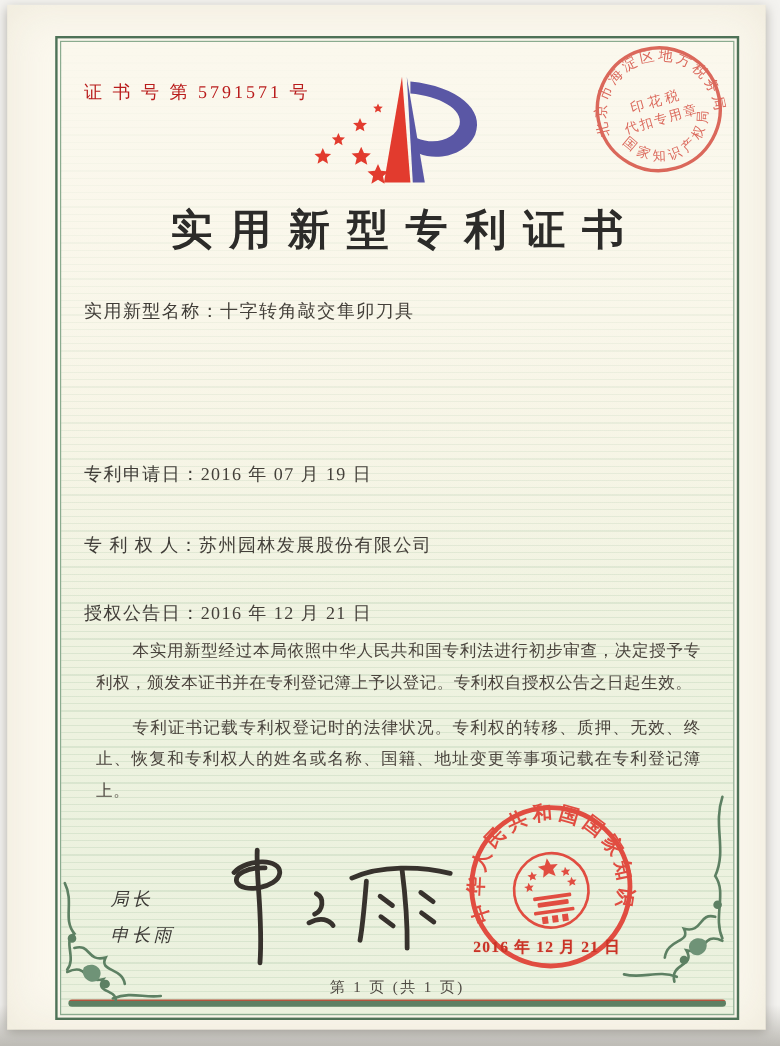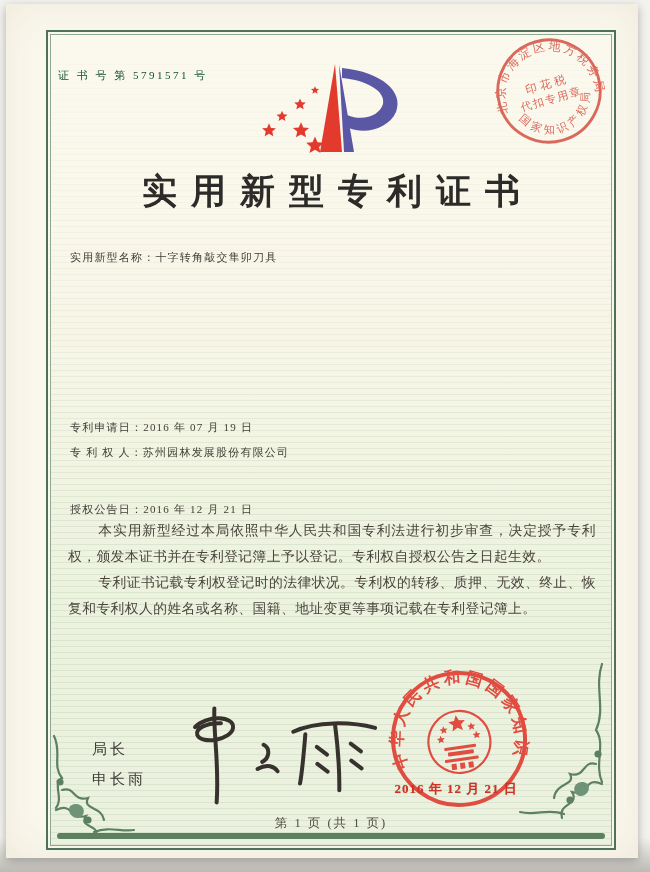--- a/index.html
+++ b/index.html
@@ -25,46 +25,46 @@
       linear-gradient(180deg,rgba(251,248,237,.95) 0%,rgba(251,248,237,.35) 38%,rgba(251,248,237,0) 60%),
       repeating-linear-gradient(0deg,rgba(150,185,150,.22) 0 1px,rgba(0,0,0,0) 1px 6px),
       linear-gradient(180deg,#fbf8ed 0%,#f6f4e4 35%,#edf2df 70%,#ebf1de 100%);
   }
   .bottom-band{
     position:absolute;left:6px;right:6px;bottom:6px;height:6px;
     background:linear-gradient(180deg,#b5543e 0 1px,#5d8063 1px 100%);
     border-radius:3px;
   }
   .cert-no{
-    position:absolute;left:52px;top:64px;
-    font-size:11px;letter-spacing:2.5px;color:#14532d;
+    position:absolute;left:64px;top:64px;
+    font-size:15px;letter-spacing:2.5px;color:#b91c1c;
   }
   .logo{position:absolute;left:252px;top:54px;width:156px;height:102px;}
   .tax-stamp{
     position:absolute;left:488px;top:32px;width:110px;height:110px;
     transform:rotate(-16deg);opacity:.82;
   }
   .title{
     position:absolute;left:0;top:164px;width:650px;
     text-align:center;font-size:35px;font-weight:700;color:#2c2b29;
     letter-spacing:14px;padding-left:14px;box-sizing:border-box;
   }
   .field{
     position:absolute;left:64px;width:520px;
-    font-size:11px;color:#3f3c37;letter-spacing:1.2px;white-space:nowrap;
+    font-size:15px;color:#3f3c37;letter-spacing:1.2px;white-space:nowrap;
   }
   .field .lab{color:#3f3c37;}
   .field .val{color:#44403a;}
   .paras{
     position:absolute;left:62px;top:514px;width:528px;
     font-size:13.8px;line-height:1.88;color:#4a443d;
     text-align:justify;letter-spacing:.4px;
   }
-  .paras p{margin:0;text-indent:2.2em;}
-  .sig-label{position:absolute;left:86px;font-size:15px;letter-spacing:3px;color:#3c3a36;}
+  .paras p{margin:12px;text-indent:2.2em;}
+  .sig-label{position:absolute;left:86px;font-size:15px;letter-spacing:3px;color:#3c3a36;font-style:italic;}
   .signature{position:absolute;left:172px;top:696px;width:215px;height:108px;transform:rotate(-2deg);}
   .office-seal{
     position:absolute;left:382px;top:664px;width:142px;height:142px;
     transform:rotate(-8deg);opacity:.88;
   }
   .seal-date{
     position:absolute;left:388px;top:776px;width:124px;text-align:center;
     font-size:13px;color:#ca3326;letter-spacing:1px;font-weight:600;
     text-shadow:0 0 1px rgba(202,51,38,.4);
   }
@@ -118,21 +118,21 @@
     </text>
     <text x="50" y="47" text-anchor="middle" fill="#d4493c" font-size="10.5" letter-spacing="3" font-family="'Liberation Serif',serif">印花税</text>
     <text x="50" y="61" text-anchor="middle" fill="#d4493c" font-size="10" letter-spacing="1.5" font-family="'Liberation Serif',serif">代扣专用章</text>
   </svg>
 
   <div class="title">实用新型专利证书</div>
 
   <div class="field" style="top:246px">
     <span class="lab">实用新型名称：</span><span class="val">十字转角敲交隼卯刀具</span>
   </div>
-  <div class="field" style="top:416px">
+  <div class="field" style="top:382px">
     <span class="lab">专利申请日：</span><span class="val">2016 年 07 月 19 日</span>
   </div>
   <div class="field" style="top:441px">
     <span class="lab">专 利 权 人：</span><span class="val">苏州园林发展股份有限公司</span>
   </div>
   <div class="field" style="top:498px">
     <span class="lab">授权公告日：</span><span class="val">2016 年 12 月 21 日</span>
   </div>
 
   <div class="paras">

